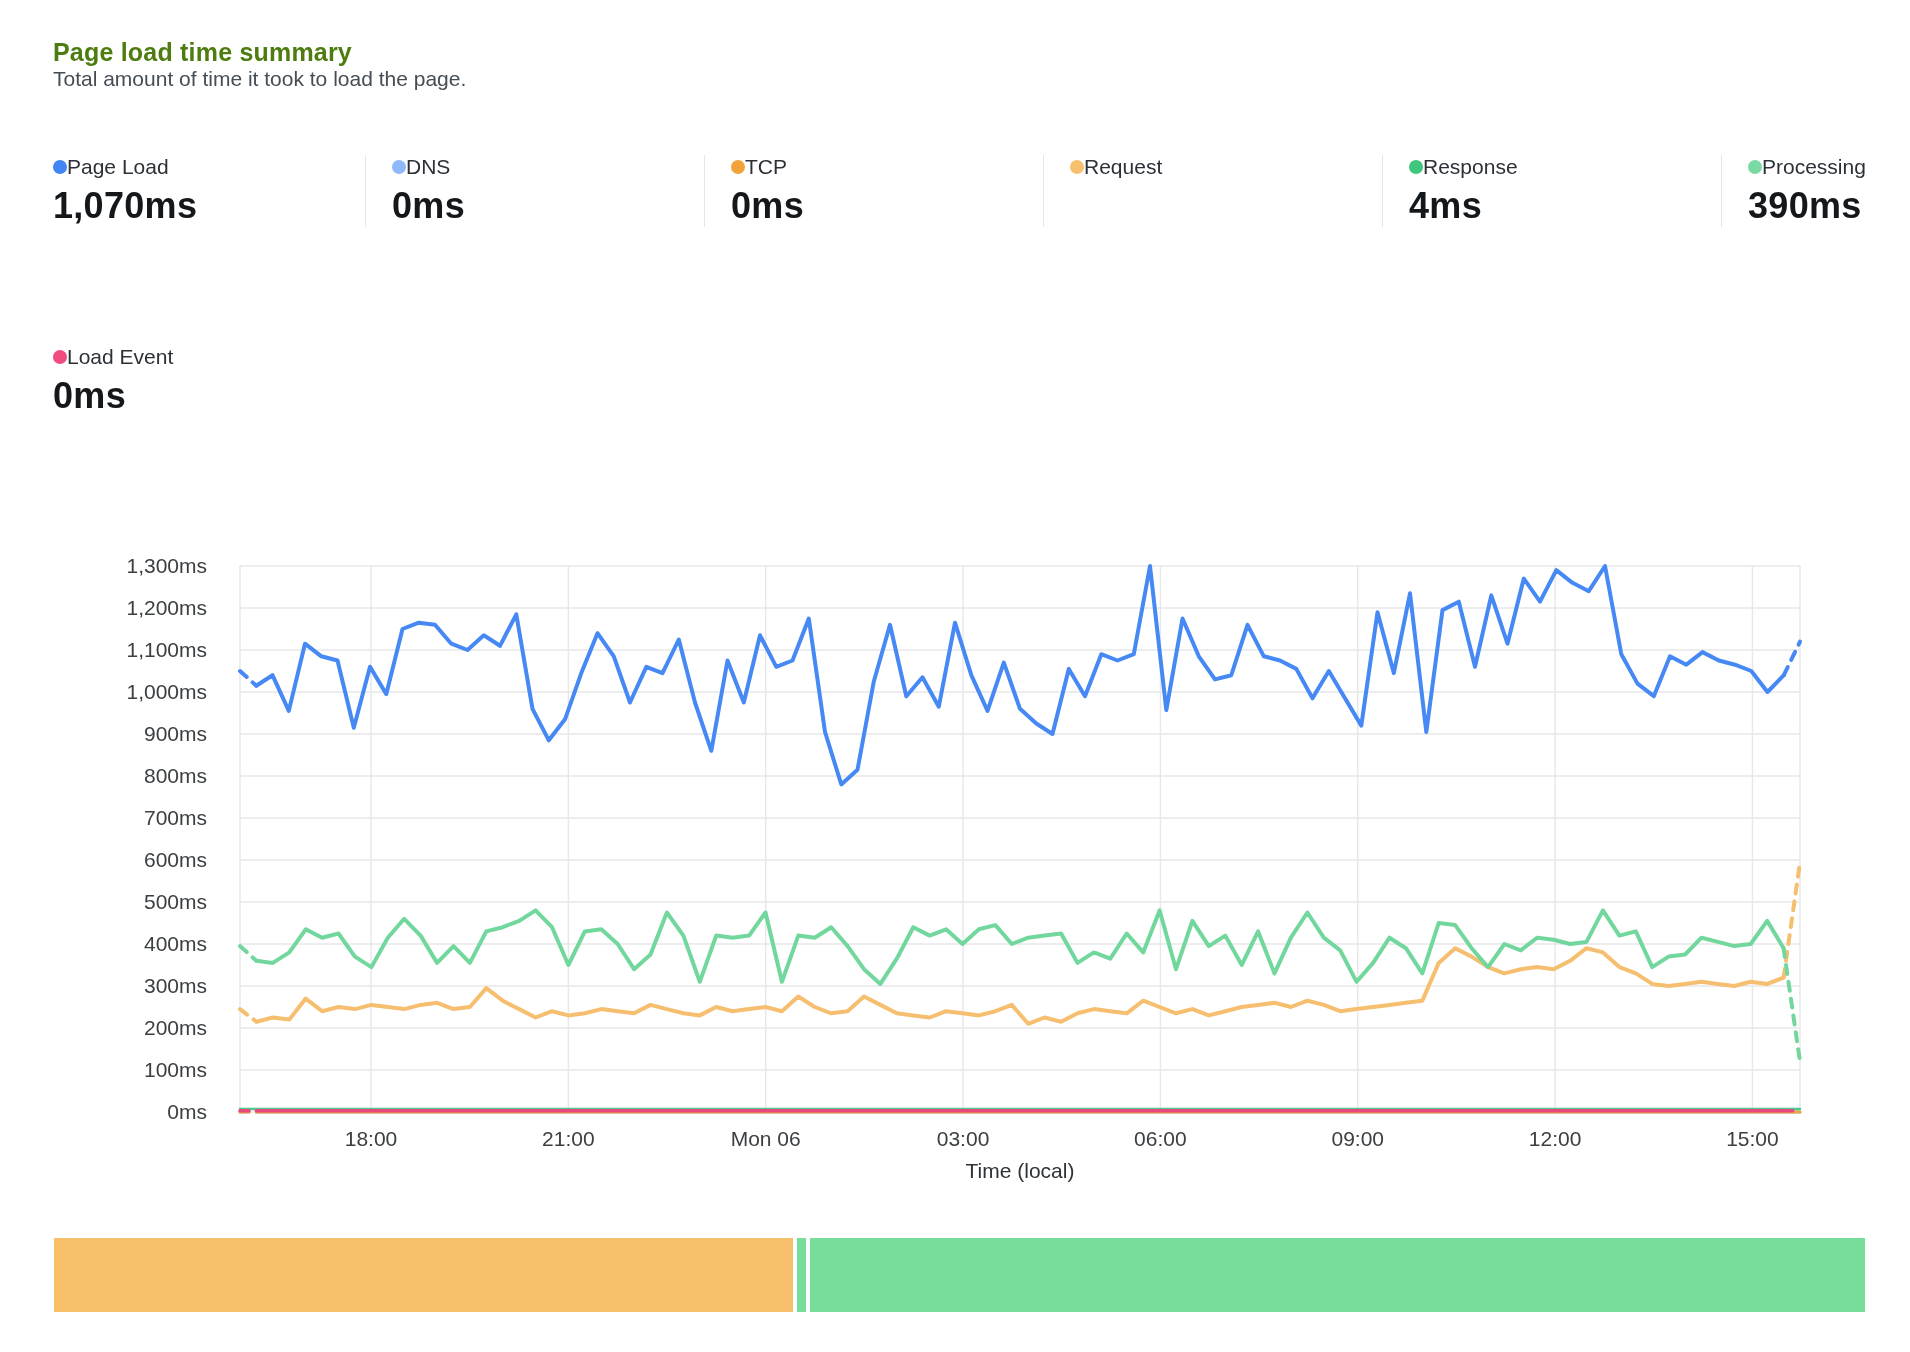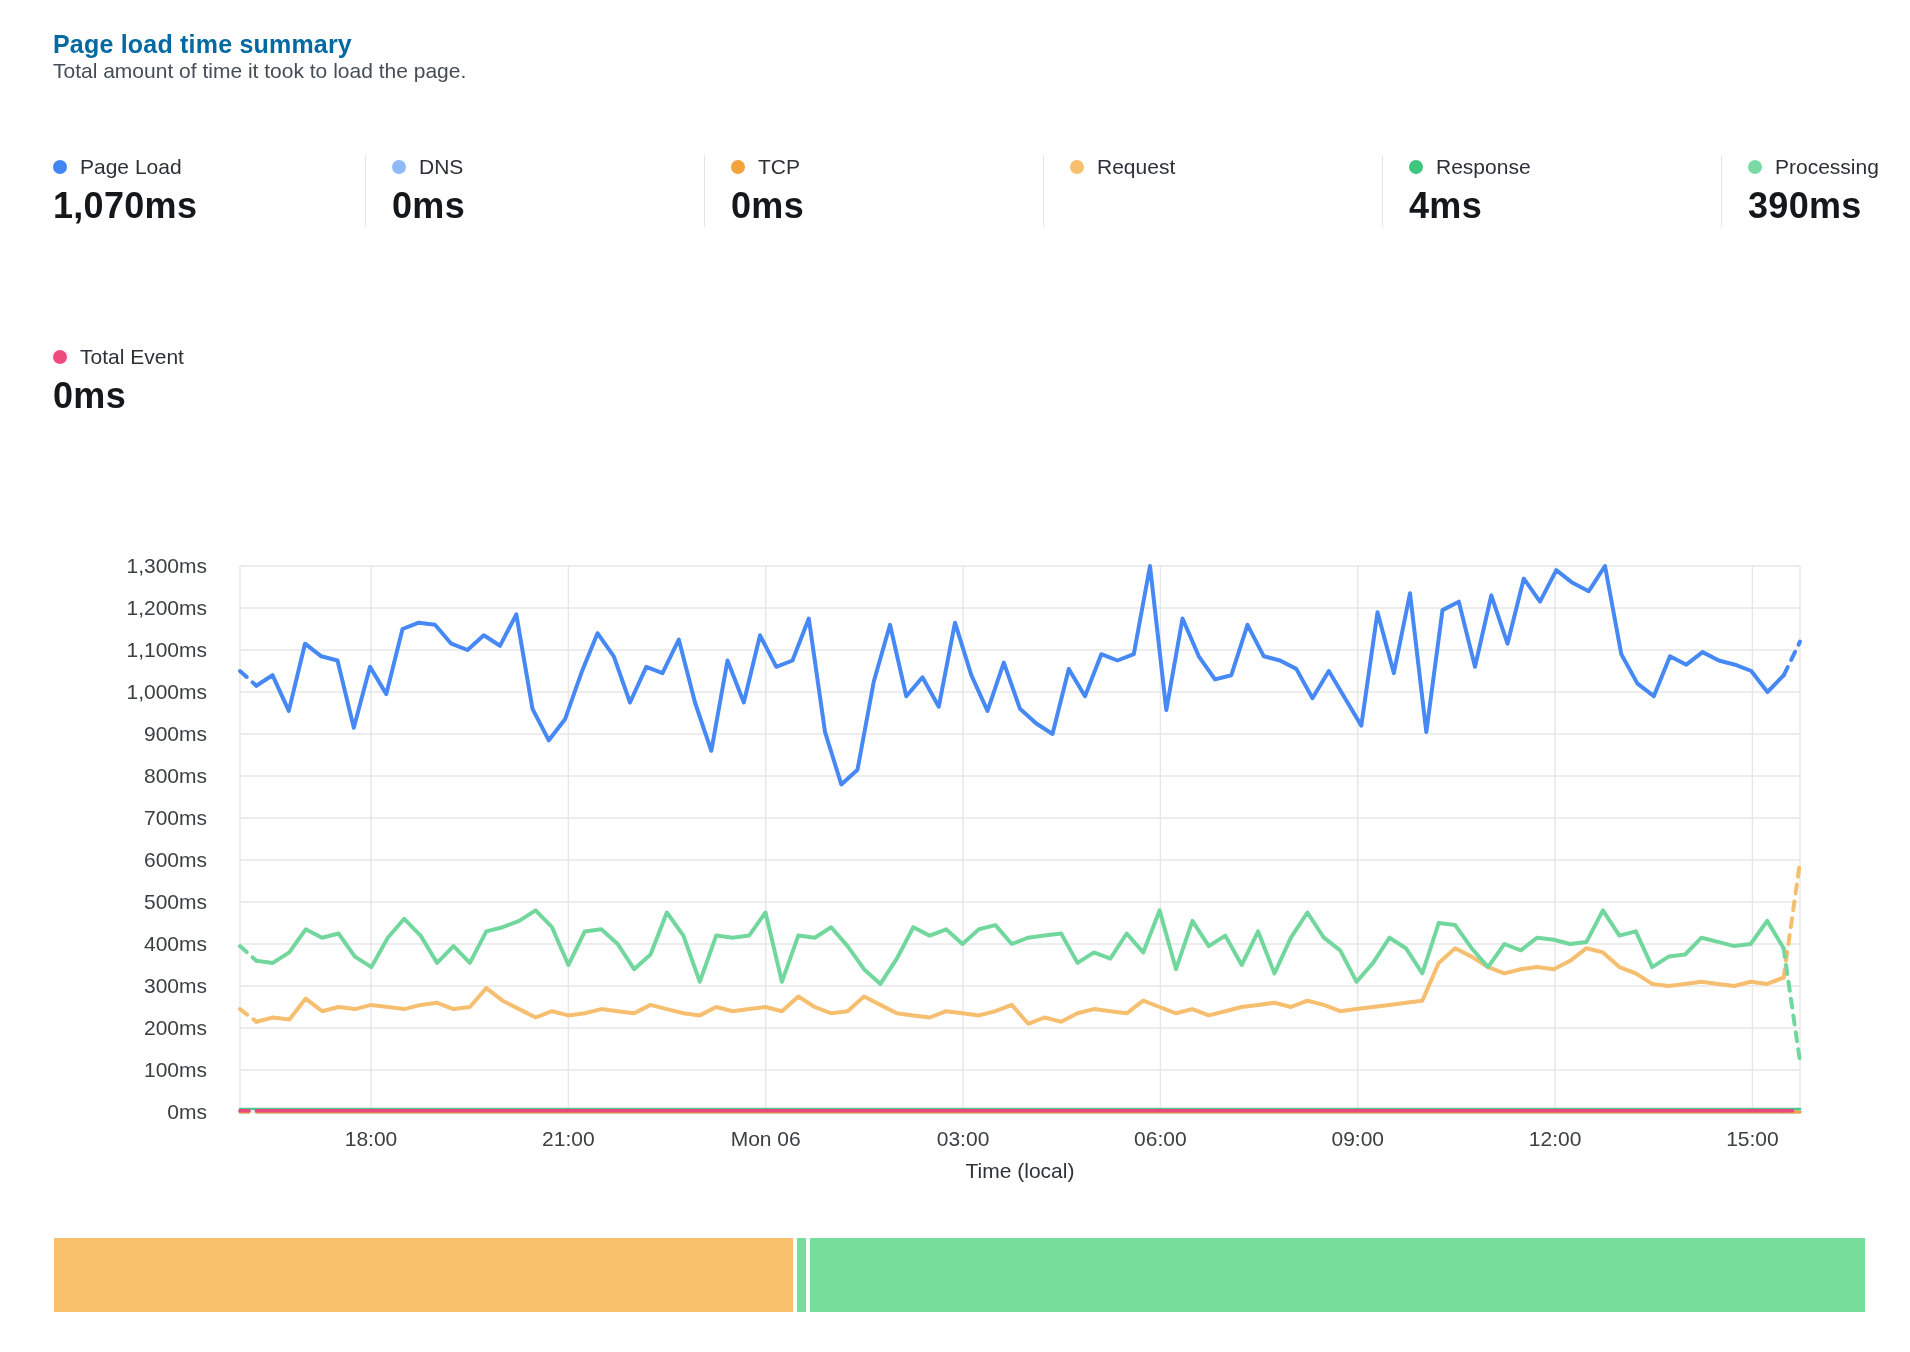--- a/index.html
+++ b/index.html
@@ -1,27 +1,27 @@
 <!DOCTYPE html>
 <html><head>
 <meta charset="utf-8">
 <style>
   * { margin:0; padding:0; box-sizing:border-box; }
   html,body { background:#ffffff; width:1910px; height:1352px;
     font-family:"Liberation Sans", sans-serif; color:#17191d; position:relative; }
   .page { position:absolute; inset:0; }
 
   .hdr { position:absolute; left:53px; top:30px; }
-  .hdr h1 { font-size:25px; font-weight:700; color:#0369a1; letter-spacing:.2px; }
+  .hdr h1 { font-size:25px; font-weight:700; color:#4d7c0f; letter-spacing:.2px;margin-top:8px; }
   .hdr p  { font-size:21px; font-weight:400; color:#454d55; }
 
   .metrics { position:absolute; left:53px; top:155px; display:flex; }
   .metric { width:313px; padding-right:20px; border-right:1px solid #e3e6ea; margin-right:26px; }
   .metric:last-child { border-right:none; }
-  .metric .lab { display:flex; align-items:center; gap:13px; font-size:21px; color:#2c3137; }
+  .metric .lab { display:flex; align-items:center; font-size:21px; color:#2c3137; }
   .dot { width:14px; height:14px; border-radius:50%; flex:0 0 auto; }
   .metric .val { font-size:36px; font-weight:700; margin-top:6px; color:#15181b; letter-spacing:.3px; }
 
   .metrics2 { position:absolute; left:53px; top:345px; }
   .metrics2 .metric { border-right:none; }
 
   #chart-wrap { position:absolute; left:0; top:440px; width:1910px; height:770px; }
   #bar { position:absolute; left:54px; top:1238px; width:1812px; height:74px; display:flex; }
   #bar .seg { height:100%; }
   #bar .seg + .seg { margin-left:4px; }
@@ -79,21 +79,21 @@
           <span>Processing</span>
         </div>
       <div class="val">390ms</div>
     </div>
   </div>
 
   <div class="metrics metrics2">
     <div class="metric">
       <div class="lab">
           <span class="dot" style="background: rgb(240, 75, 127);"></span>
-          <span>Total Event</span>
+          <span>Load Event</span>
         </div>
       <div class="val">0ms</div>
     </div>
   </div>
 
   <div id="chart-wrap"><svg width="1910" height="770">
         <line x1="240" y1="672" x2="1800" y2="672" stroke="#e7e7e9" stroke-width="1.4"></line>
         <text x="207" y="679" text-anchor="end" font-size="21" fill="#3c4043">0ms</text>
         <line x1="240" y1="630" x2="1800" y2="630" stroke="#e7e7e9" stroke-width="1.4"></line>
         <text x="207" y="637" text-anchor="end" font-size="21" fill="#3c4043">100ms</text>

